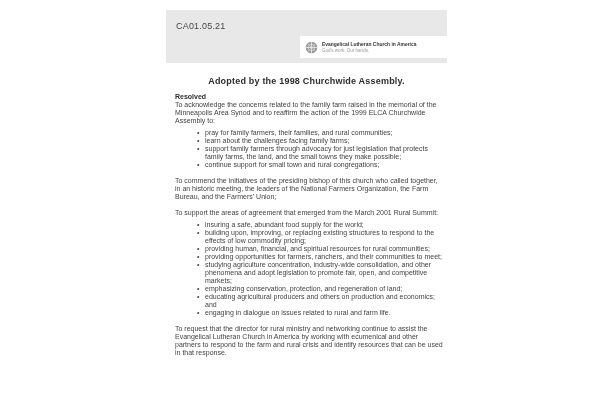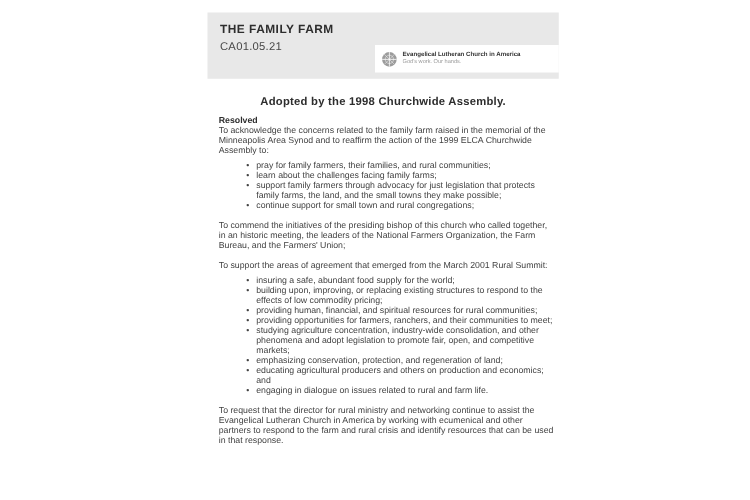--- a/index.html
+++ b/index.html
@@ -95,21 +95,20 @@
     top: 0;
   }
 </style>
 </head>
 <body>
 
 <div class="doc">
 
   <div class="hdr" style="background: rgb(232, 232, 232);">
     <div class="hdr-text">
-      <div class="hdr-title">THE FAMILY FARM</div>
       <div class="hdr-sub">CA01.05.21</div>
     </div>
     <div class="logo-box">
       <svg class="globe" viewBox="0 0 14 14" xmlns="http://www.w3.org/2000/svg">
         <circle cx="7" cy="7" r="6.3" fill="#9c9c9c"></circle>
         <g stroke="#ffffff" stroke-width="0.7" fill="none">
           <line x1="7" y1="0.7" x2="7" y2="13.3"></line>
           <line x1="0.7" y1="7" x2="13.3" y2="7"></line>
         </g>
         <g stroke="#ffffff" stroke-width="0.4" fill="none">

